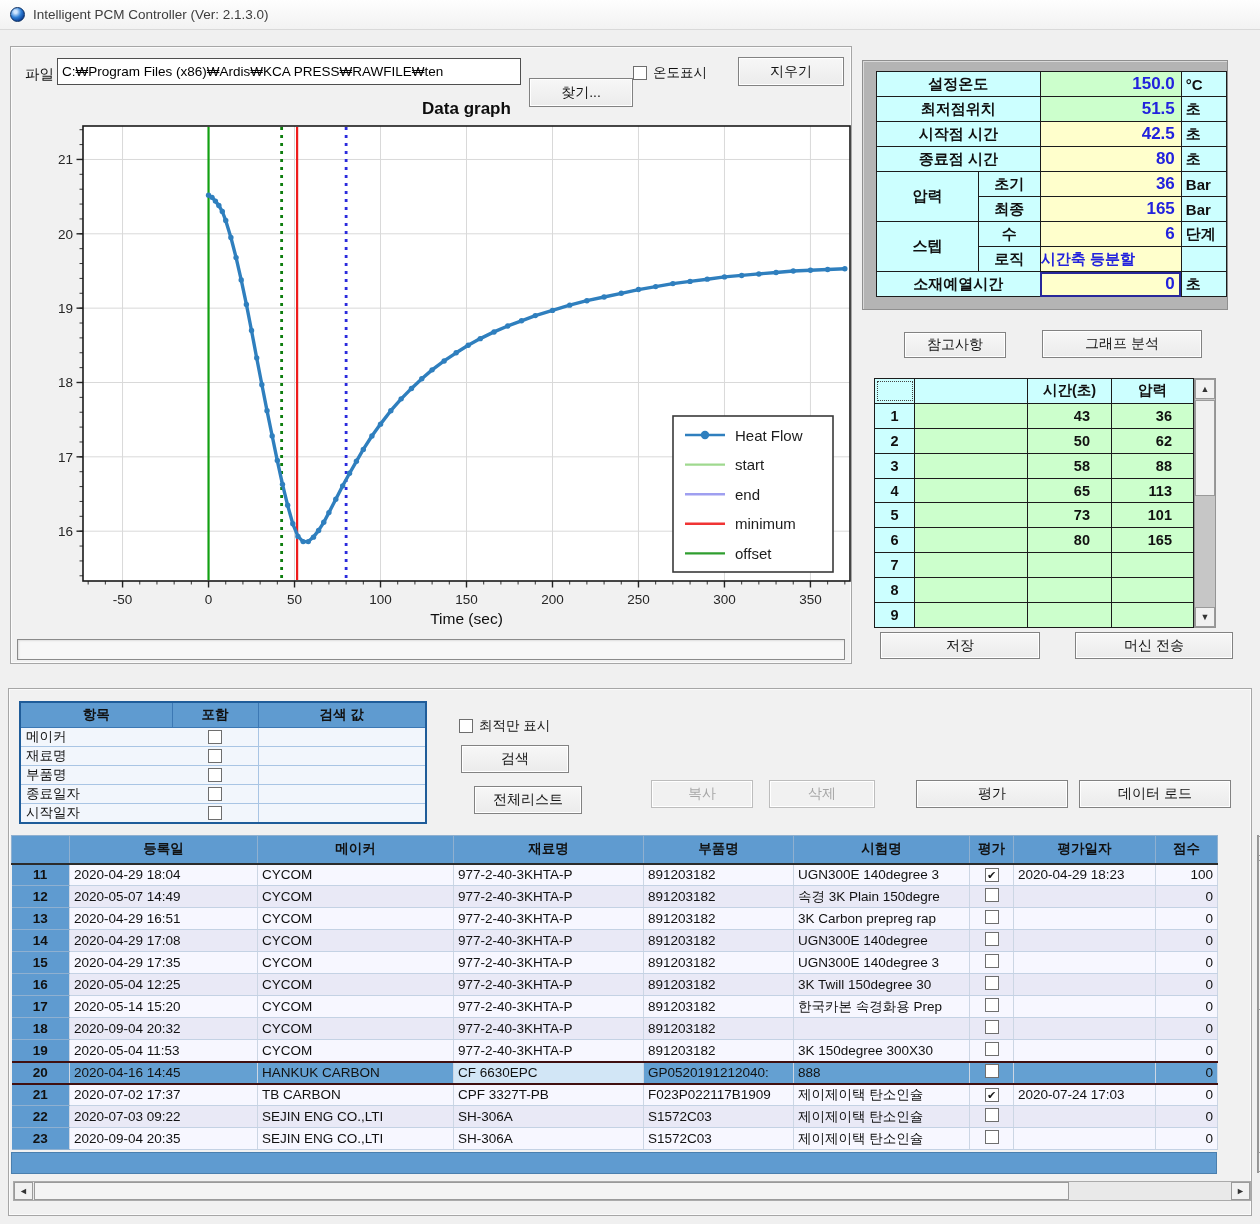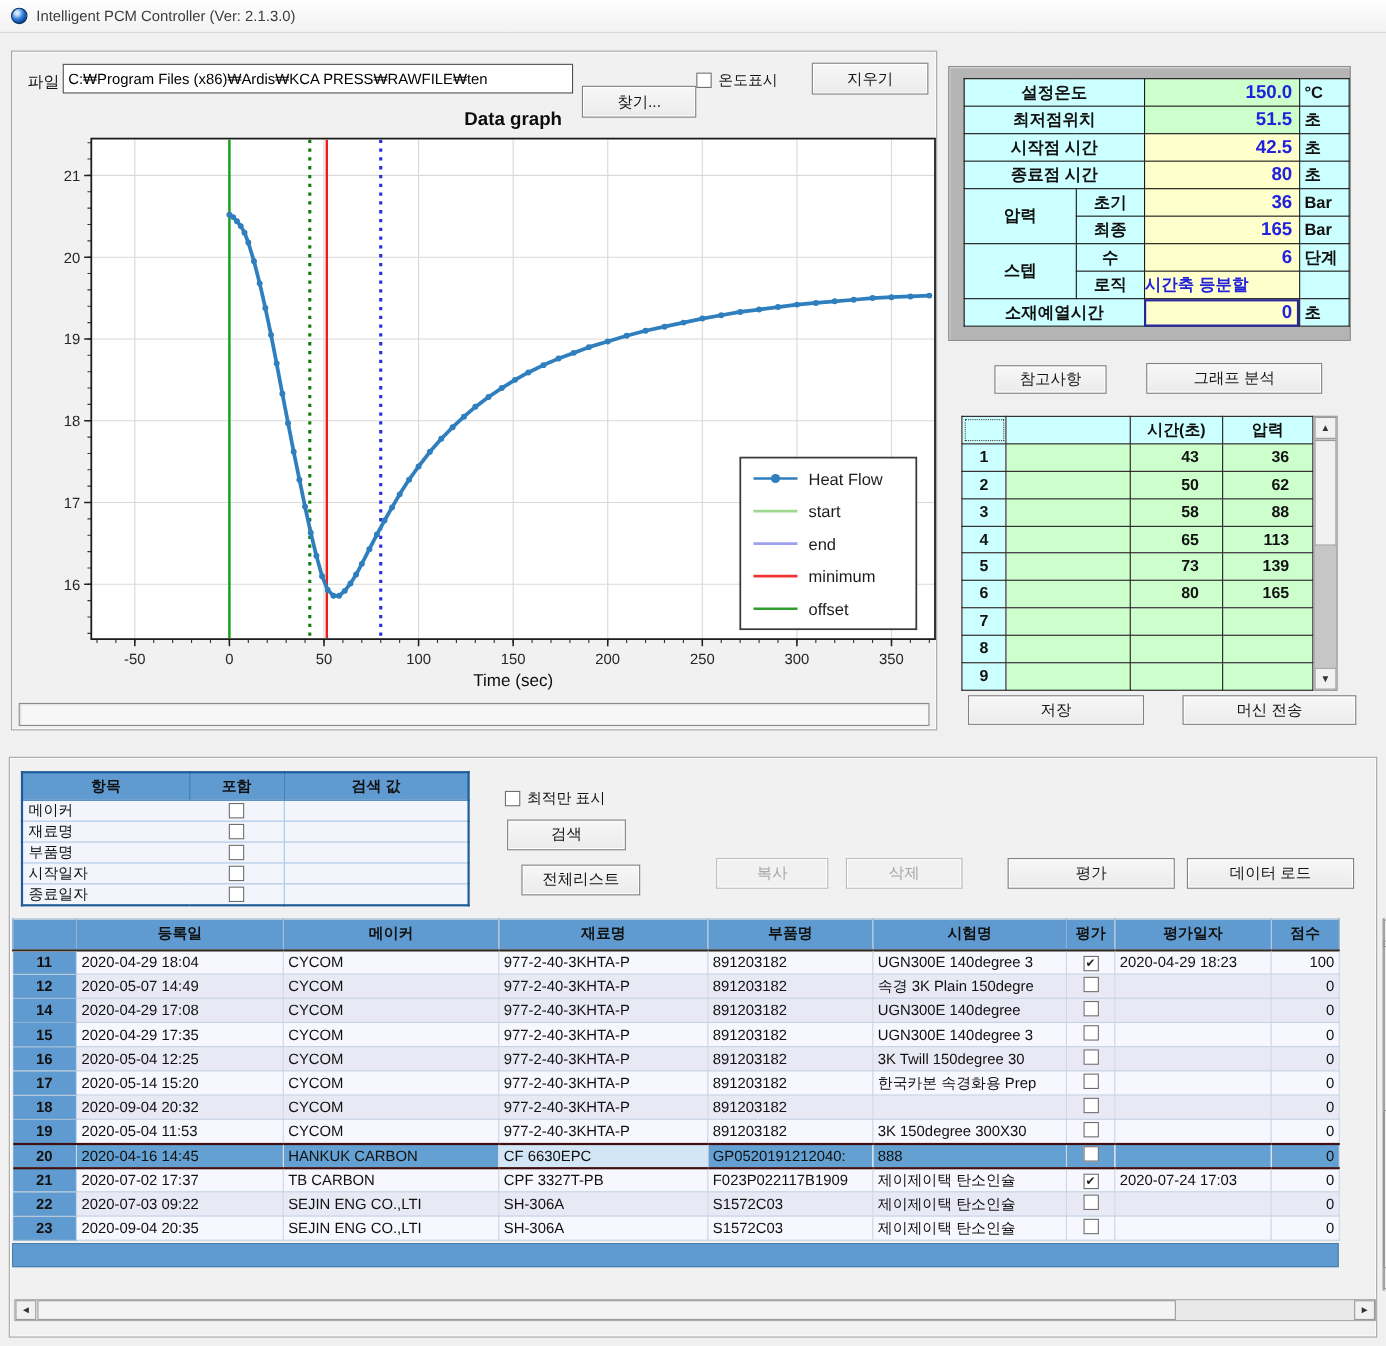--- a/index.html
+++ b/index.html
@@ -452,21 +452,21 @@
           <tr>
             <td class="p-num">4</td>
             <td class="p-blank"></td>
             <td class="p-val">65</td>
             <td class="p-val">113</td>
           </tr>
           <tr>
             <td class="p-num">5</td>
             <td class="p-blank"></td>
             <td class="p-val">73</td>
-            <td class="p-val">139</td>
+            <td class="p-val">101</td>
           </tr>
           <tr>
             <td class="p-num">6</td>
             <td class="p-blank"></td>
             <td class="p-val">80</td>
             <td class="p-val">165</td>
           </tr>
           <tr>
             <td class="p-num">7</td>
             <td class="p-blank"></td>
@@ -518,26 +518,26 @@
           <td class="s-lab">재료명</td>
           <td class="s-cb"><span class="cb"></span></td>
           <td class="s-val"></td>
         </tr>
         <tr>
           <td class="s-lab">부품명</td>
           <td class="s-cb"><span class="cb"></span></td>
           <td class="s-val"></td>
         </tr>
         <tr>
-          <td class="s-lab">시작일자</td>
+          <td class="s-lab">종료일자</td>
           <td class="s-cb"><span class="cb"></span></td>
           <td class="s-val"></td>
         </tr>
         <tr>
-          <td class="s-lab">종료일자</td>
+          <td class="s-lab">시작일자</td>
           <td class="s-cb"><span class="cb"></span></td>
           <td class="s-val"></td>
         </tr>
       </tbody>
   </table>
 
   <div class="cb-row" id="best-cb">
     <span class="cb"></span>
     <span>최적만 표시</span>
   </div>
@@ -591,20 +591,31 @@
               <td class="c-num">12</td>
               <td class="c-date">2020-05-07 14:49</td>
               <td class="c-maker">CYCOM</td>
               <td class="c-material">977-2-40-3KHTA-P</td>
               <td class="c-part">891203182</td>
               <td class="c-test">속경 3K Plain 150degre</td>
               <td class="c-eval"><span class="cb"></span></td>
               <td class="c-evaldate"></td>
               <td class="c-score">0</td>
             </tr>
+            <tr class="row-odd">
+              <td class="c-num">13</td>
+              <td class="c-date">2020-04-29 16:51</td>
+              <td class="c-maker">CYCOM</td>
+              <td class="c-material">977-2-40-3KHTA-P</td>
+              <td class="c-part">891203182</td>
+              <td class="c-test">3K Carbon prepreg rap</td>
+              <td class="c-eval"><span class="cb"></span></td>
+              <td class="c-evaldate"></td>
+              <td class="c-score">0</td>
+            </tr>
             <tr class="row-even">
               <td class="c-num">14</td>
               <td class="c-date">2020-04-29 17:08</td>
               <td class="c-maker">CYCOM</td>
               <td class="c-material">977-2-40-3KHTA-P</td>
               <td class="c-part">891203182</td>
               <td class="c-test">UGN300E 140degree</td>
               <td class="c-eval"><span class="cb"></span></td>
               <td class="c-evaldate"></td>
               <td class="c-score">0</td>

